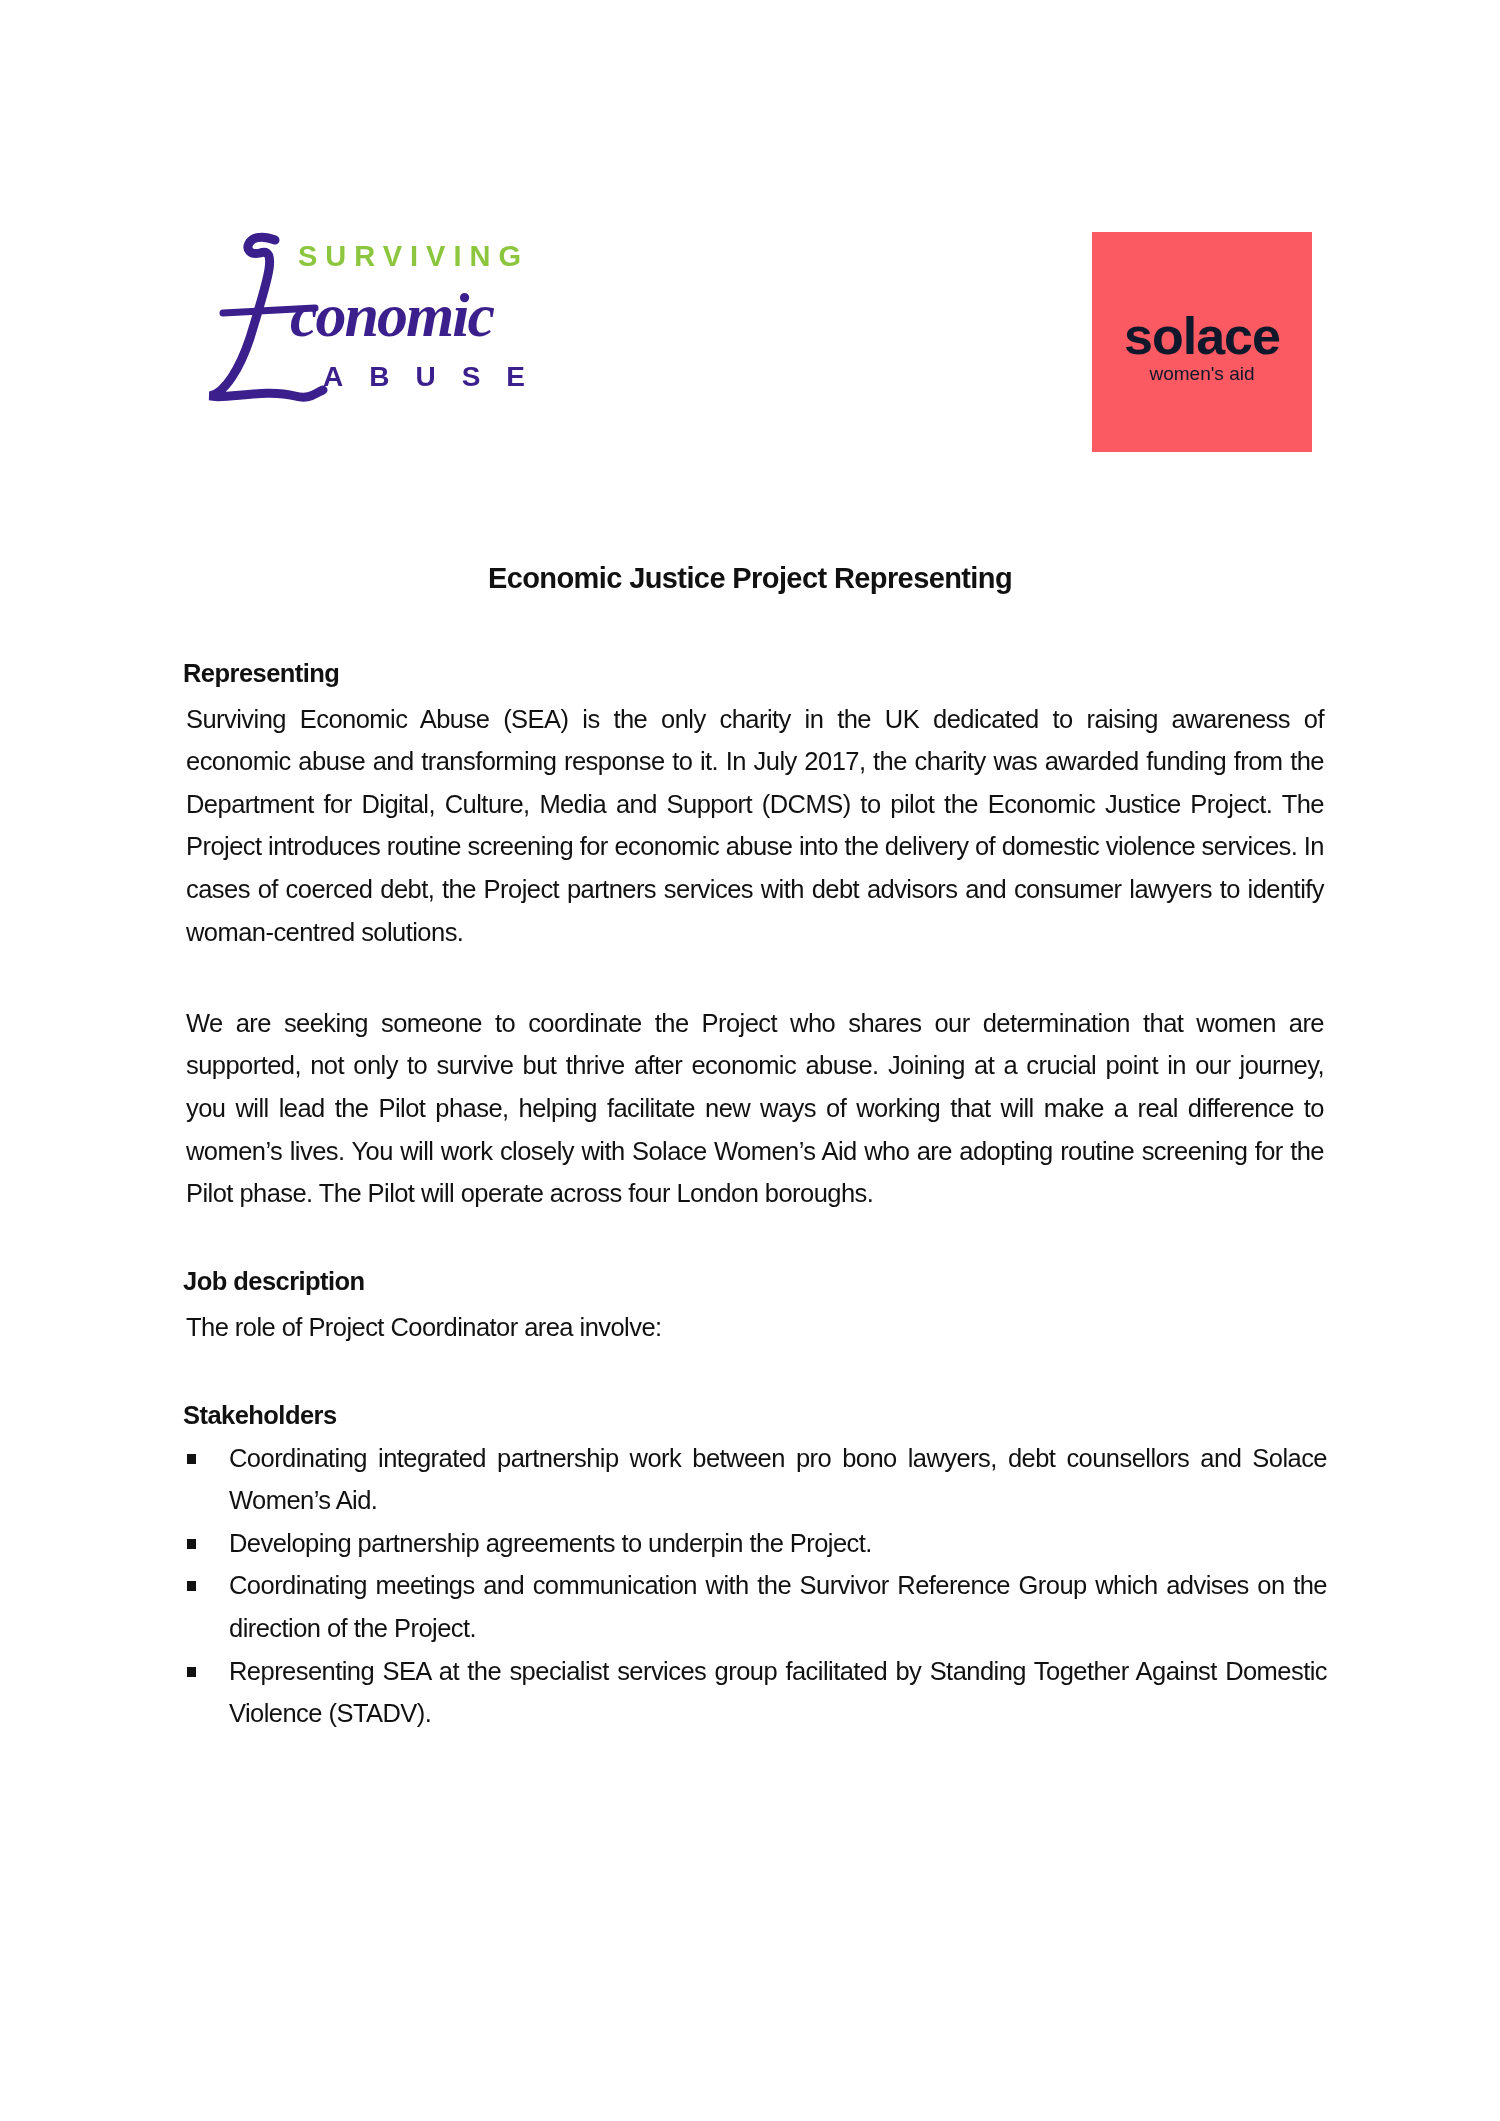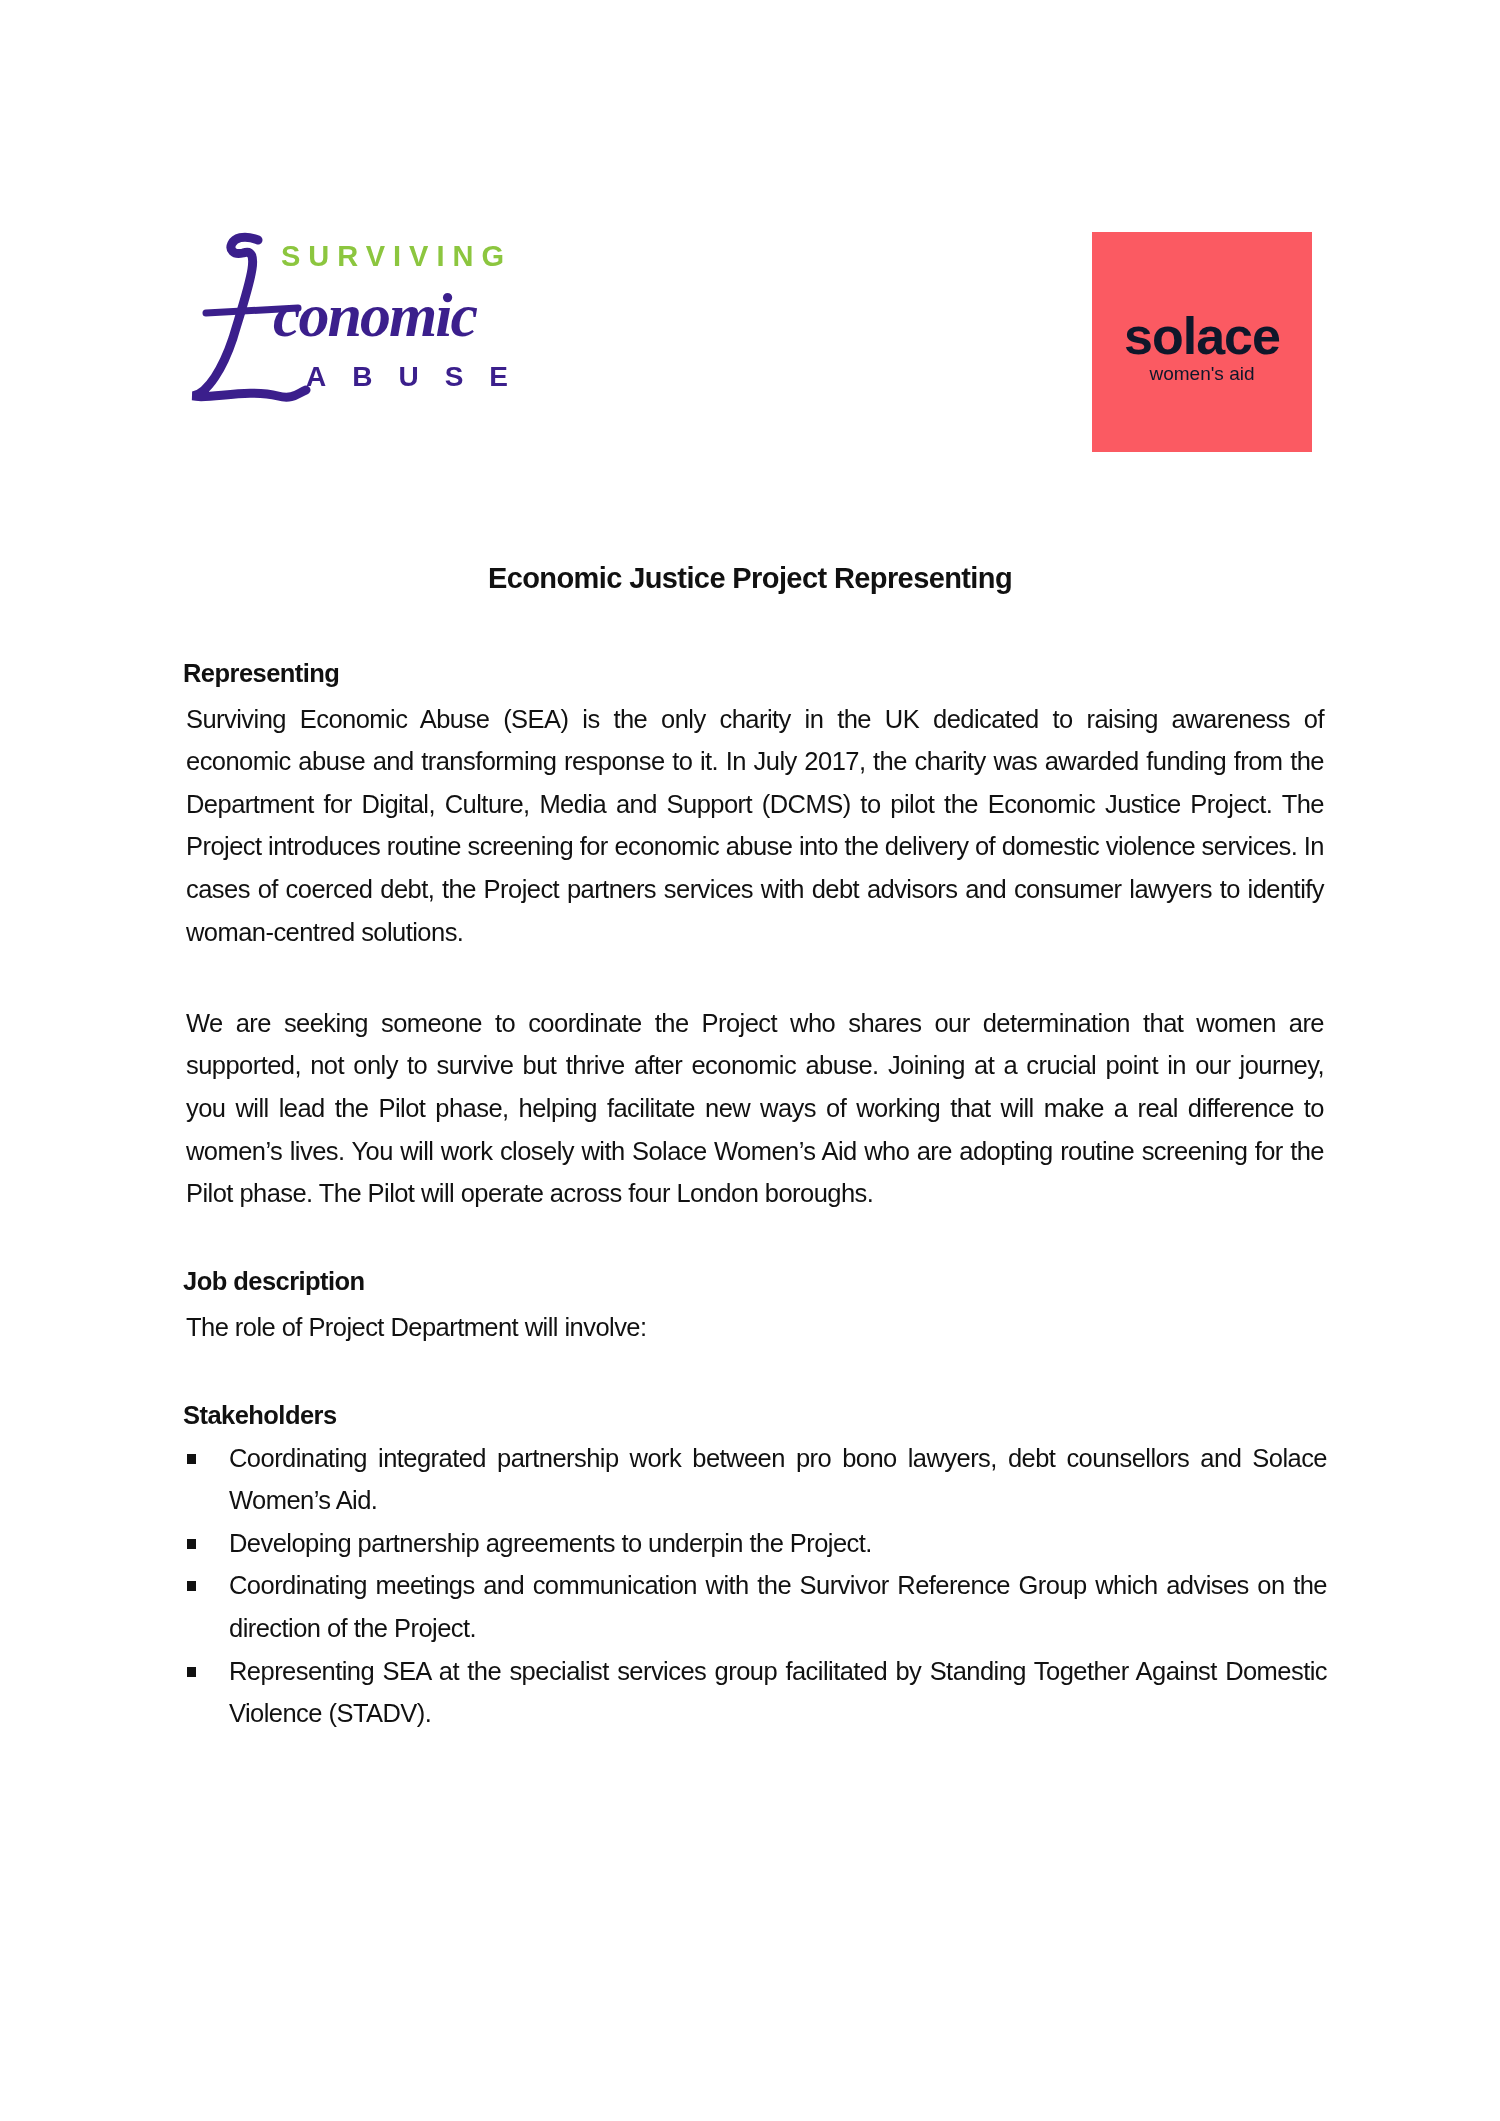--- a/index.html
+++ b/index.html
@@ -1,18 +1,18 @@
 <!DOCTYPE html>
 <html><head>
 <meta charset="utf-8">
 <style>
   html, body { margin:0; padding:0; background:#ffffff; }
   body { width:1500px; height:2121px; position:relative; overflow:hidden;
          font-family:"Liberation Sans", sans-serif; color:#111; }
-  .logo-sea { position:absolute; left:188px; top:228px; width:372px; height:185px; }
+  .logo-sea { position:absolute; left:205px; top:228px; width:372px; height:185px; }
   .logo-solace { position:absolute; left:1092px; top:232px; width:220px; height:220px;
                  background:#fb5a62; color:#0f172a; text-align:center; }
   .solace-word { position:absolute; left:0; right:0; top:78px; font-size:52px; font-weight:bold; letter-spacing:-1px; line-height:1; }
   .solace-sub { position:absolute; left:0; right:0; top:132px; font-size:19px; line-height:1; }
   .title { position:absolute; left:0; right:0; top:562px; text-align:center; font-weight:bold; font-size:29px; letter-spacing:-0.6px; }
   .content { position:absolute; left:183px; width:1144px; top:652px; font-size:25.5px; line-height:42.6px; letter-spacing:-0.55px; }
   .heading { font-weight:bold; }
   p { margin:3px; text-align:justify; }
   .gap { height:42.6px; }
   ul { list-style:none; margin:0; padding:0; }
@@ -39,21 +39,21 @@
 
 <div class="title">Economic Justice Project Representing</div>
 
 <div class="content">
   <div class="heading">Representing</div>
   <p>Surviving Economic Abuse (SEA) is the only charity in the UK dedicated to raising awareness of economic abuse and transforming response to it. In July 2017, the charity was awarded funding from the Department for Digital, Culture, Media and Support (DCMS) to pilot the Economic Justice Project. The Project introduces routine screening for economic abuse into the delivery of domestic violence services. In cases of coerced debt, the Project partners services with debt advisors and consumer lawyers to identify woman-centred solutions.</p>
   <div class="gap"></div>
   <p>We are seeking someone to coordinate the Project who shares our determination that women are supported, not only to survive but thrive after economic abuse. Joining at a crucial point in our journey, you will lead the Pilot phase, helping facilitate new ways of working that will make a real difference to women’s lives.  You will work closely with Solace Women’s Aid who are adopting routine screening for the Pilot phase. The Pilot will operate across four London boroughs.</p>
   <div class="gap"></div>
   <div class="heading">Job description</div>
-  <p>The role of Project Department will involve:</p>
+  <p>The role of Project Coordinator area involve:</p>
   <div class="gap"></div>
   <div class="heading">Stakeholders</div>
   <ul>
     <li><span class="bullet"></span><span>Coordinating integrated partnership work between pro bono lawyers, debt counsellors and Solace Women’s Aid.</span></li>
     <li><span class="bullet"></span><span>Developing partnership agreements to underpin the Project.</span></li>
     <li><span class="bullet"></span><span>Coordinating meetings and communication with the Survivor Reference Group which advises on the direction of the Project.</span></li>
     <li><span class="bullet"></span><span>Representing SEA at the specialist services group facilitated by Standing Together Against Domestic Violence (STADV).</span></li>
   </ul>
 </div>
 

